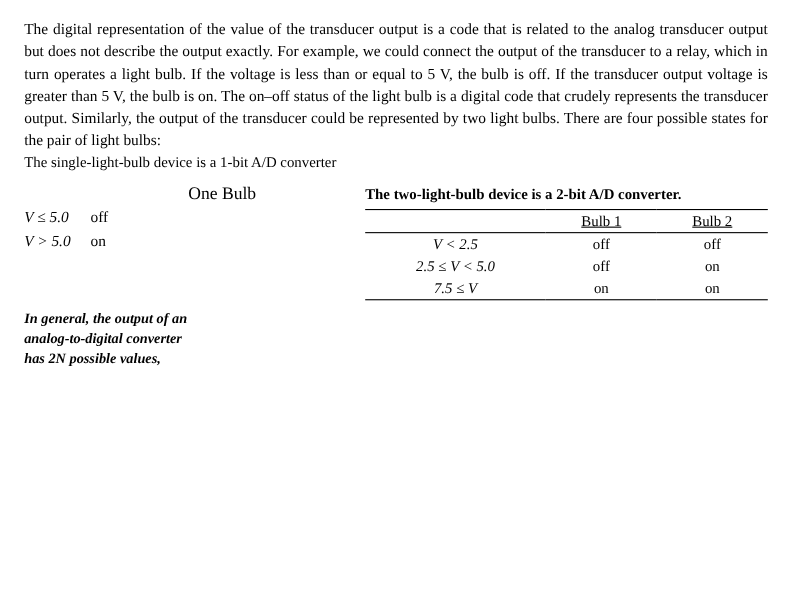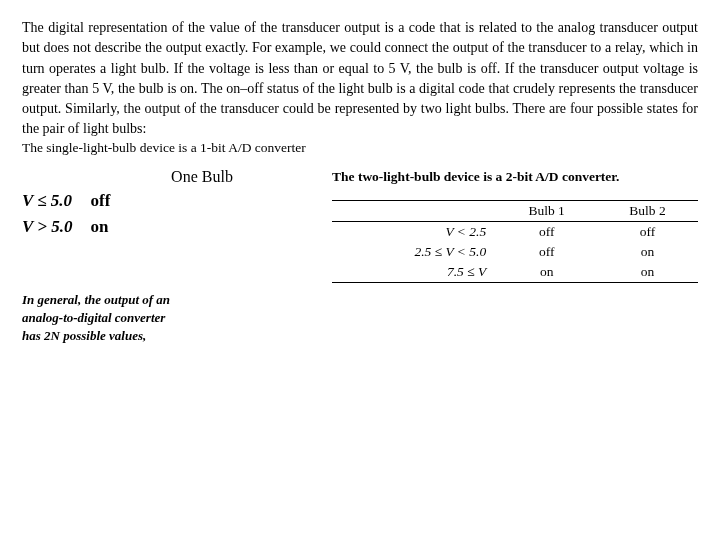--- a/index.html
+++ b/index.html
@@ -33,59 +33,59 @@
       padding-left: 10px;
     }
     .one-bulb-header {
       text-align: center;
       font-size: 16px;
       margin-bottom: 2px;
       margin-left: 60px;
     }
     .single-bulb-table {
       border-collapse: collapse;
-      font-size: 17px;
+      font-size: 14px;
       margin-bottom: 8px;
-      font-weight: bold;
     }
     .single-bulb-table td {
       padding: 3px 18px 3px 0;
       vertical-align: top;
     }
     .italic-bold-note {
       font-style: italic;
       font-weight: bold;
       font-size: 13px;
       line-height: 1.4;
       margin-top: 4px;
     }
     .two-bit-header {
       font-weight: bold;
       font-size: 13.5px;
       line-height: 1.35;
-      margin-bottom: 14px;
+      margin-bottom: 4px;
     }
     .two-bulb-table {
       border-collapse: collapse;
       font-size: 13.5px;
       width: 100%;
     }
     .two-bulb-table thead td {
       font-weight: normal;
       text-align: center;
       padding: 2px 10px;
       border-top: 1.5px solid #000;
       border-bottom: 1px solid #000;
+      text-decoration: underline;
     }
     .two-bulb-table tbody tr td {
       padding: 2px 10px;
       text-align: center;
     }
     .two-bulb-table tbody tr td:first-child {
-      text-align: right;
+      text-align: center;
     }
     .two-bulb-table tbody tr:last-child td {
       border-bottom: 1.5px solid #000;
     }
     .math-sym {
       font-style: italic;
     }
     .bottom-row {
       display: flex;
       flex-direction: row;

